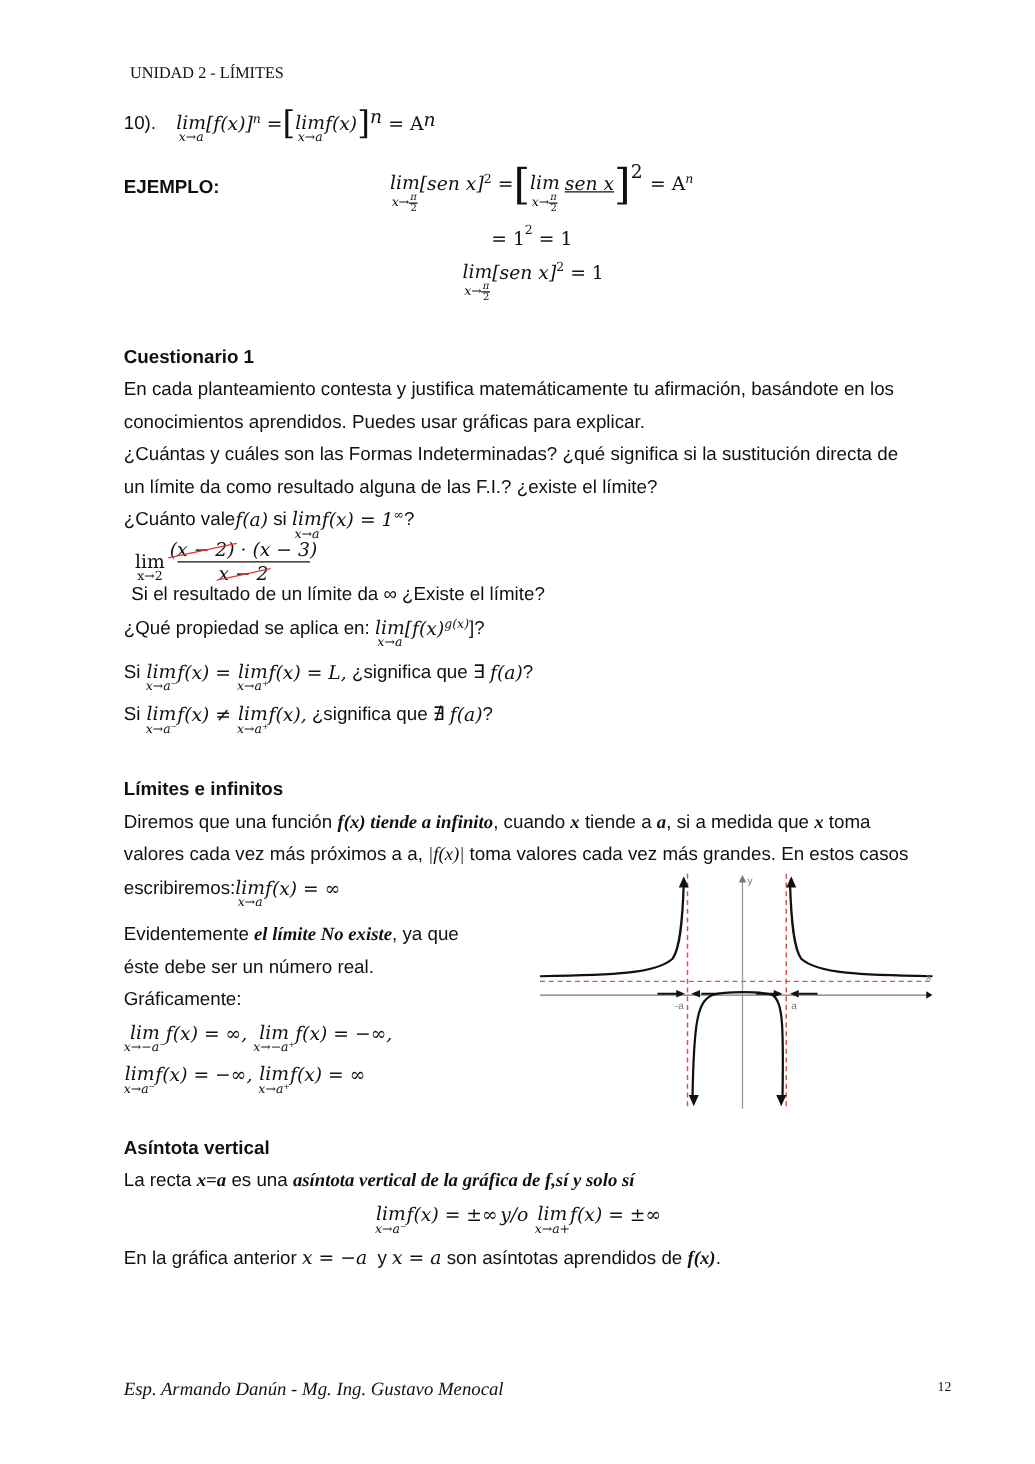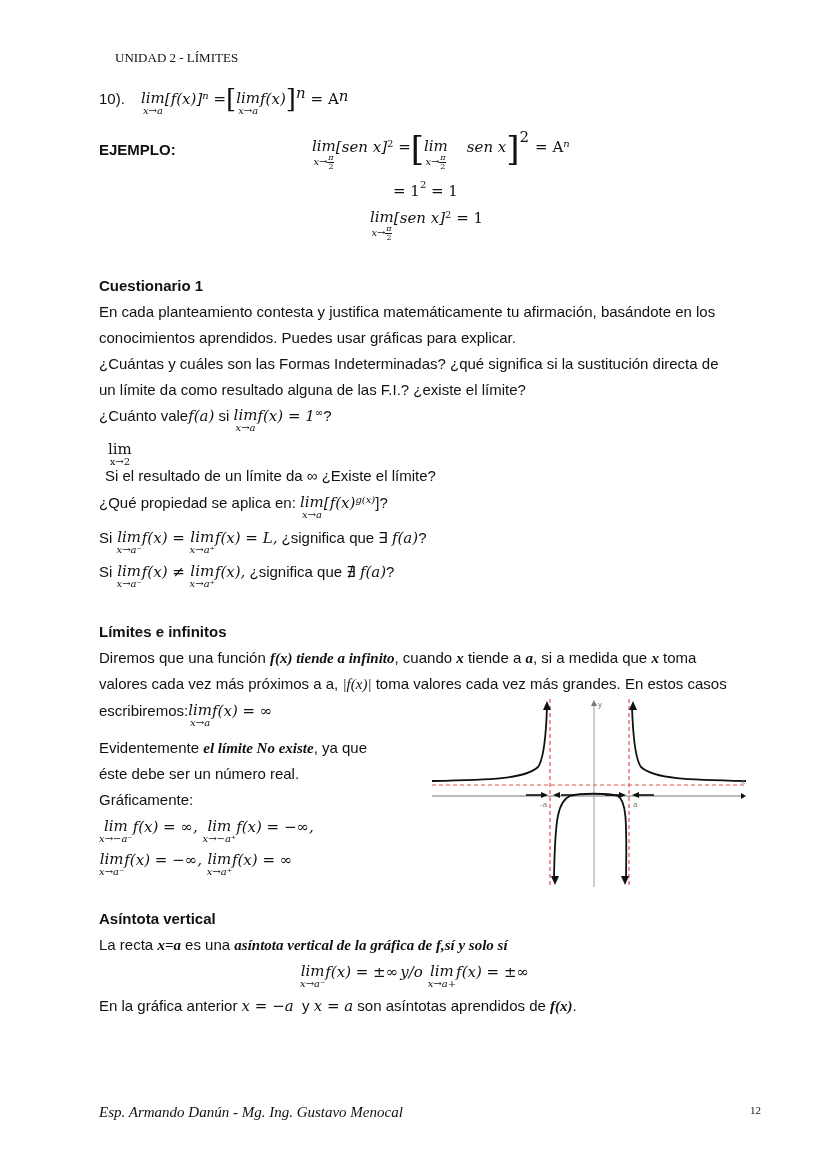--- a/index.html
+++ b/index.html
@@ -22,21 +22,21 @@
   .bi { font-family: "Liberation Serif", serif; font-weight: bold; font-style: italic; }
   .row { display: flex; align-items: flex-start; white-space: nowrap; }
   .strike { position: relative; }
   .strike::after { content: ""; position: absolute; left: -2px; right: -2px; top: 50%; border-top: 1.5px solid #d33; transform: rotate(-12deg); }
   sup { font-size: 10px; vertical-align: top; position: relative; top: -3px; }
   .big-br { font-size: 26px; font-style: normal; line-height: 22px; }
 </style>
 </head>
 <body>
 
-<div class="abs serif" style="left:115px;top:50px;font-size:13px;">UNIDAD 2 - LÍMITES</div>
+<div class="abs serif" style="left:104px;top:50px;font-size:13px;">UNIDAD 2 - LÍMITES</div>
 
 <div class="abs row" style="left:99px;top:90px;">
   <span class="sans" style="width:42px;line-height:18px;">10).</span>
   <span class="lim math">
     <span class="w">lim</span>
     <span class="s">x→a</span>
   </span>
   <span class="math" style="line-height:18px;"><span>[f(x)]</span><sup>n</sup><span class="up"> = </span></span>
   <span class="math big-br" style="margin-top:-2px;">[</span>
   <span class="lim math">
@@ -63,21 +63,21 @@
   <span class="math" style="line-height:18px;"><span>[sen x]</span><sup class="up">2</sup><span class="up"> = </span></span>
   <span class="math big-br" style="font-size:34px;line-height:30px;margin-top:-5px;">[</span>
   <span class="lim math">
     <span class="w">lim</span>
     <span class="s"><span>x→</span><span class="frac">
           <span class="num">π</span>
           <span class="bar"></span>
           <span class="den">2</span>
         </span></span>
   </span>
-  <span class="math" style="line-height:18px;margin-left:19px;">sen x</span>
+  <span class="math" style="line-height:18px;margin-left:4px;text-decoration:underline;">sen x</span>
   <span class="math big-br" style="font-size:34px;line-height:30px;margin-top:-5px;">]</span>
   <sup class="math up" style="top:-10px;">2</sup>
   <span class="math up" style="line-height:18px;margin-left:6px;"><span>= A</span><sup style="font-style:italic;">n</sup></span>
 </div>
 
 <div class="abs math up" style="left:393px;top:182px;"><span>= 1</span><sup>2</sup><span> = 1</span></div>
 
 <div class="abs row" style="left:370px;top:209px;">
   <span class="lim math">
     <span class="w">lim</span>
@@ -106,20 +106,25 @@
     </span>
   <span class="math" style="line-height:18px;"><span>f(x) = 1</span><sup class="up">∞</sup></span>
   <span class="sans" style="line-height:18px;">?</span>
 </div>
 
 <div class="abs row" style="left:99px;top:431px;">
   <span class="lim math" style="margin-left:9px;margin-top:10px;">
       <span class="w rom">lim</span>
       <span class="s up" style="font-style:normal;">x→2</span>
     </span>
+  <span class="frac math" style="margin-left:4px;">
+    <span style="font-size:15px;line-height:18px;"><span class="strike">(x − 2)</span><span> · (x − 3)</span></span>
+    <span style="width:106px;border-top:1px solid #111;"></span>
+    <span style="font-size:15px;line-height:18px;"><span class="strike">x − 2</span></span>
+  </span>
 </div>
 
 <div class="abs sans" style="left:105px;top:467px;">Si el resultado de un límite da ∞ ¿Existe el límite?</div>
 
 <div class="abs row" style="left:99px;top:494px;">
   <span class="sans" style="line-height:18px;white-space:pre;">¿Qué propiedad se aplica en: </span>
   <span class="lim math">
       <span class="w">lim</span>
       <span class="s">x→a</span>
     </span>

